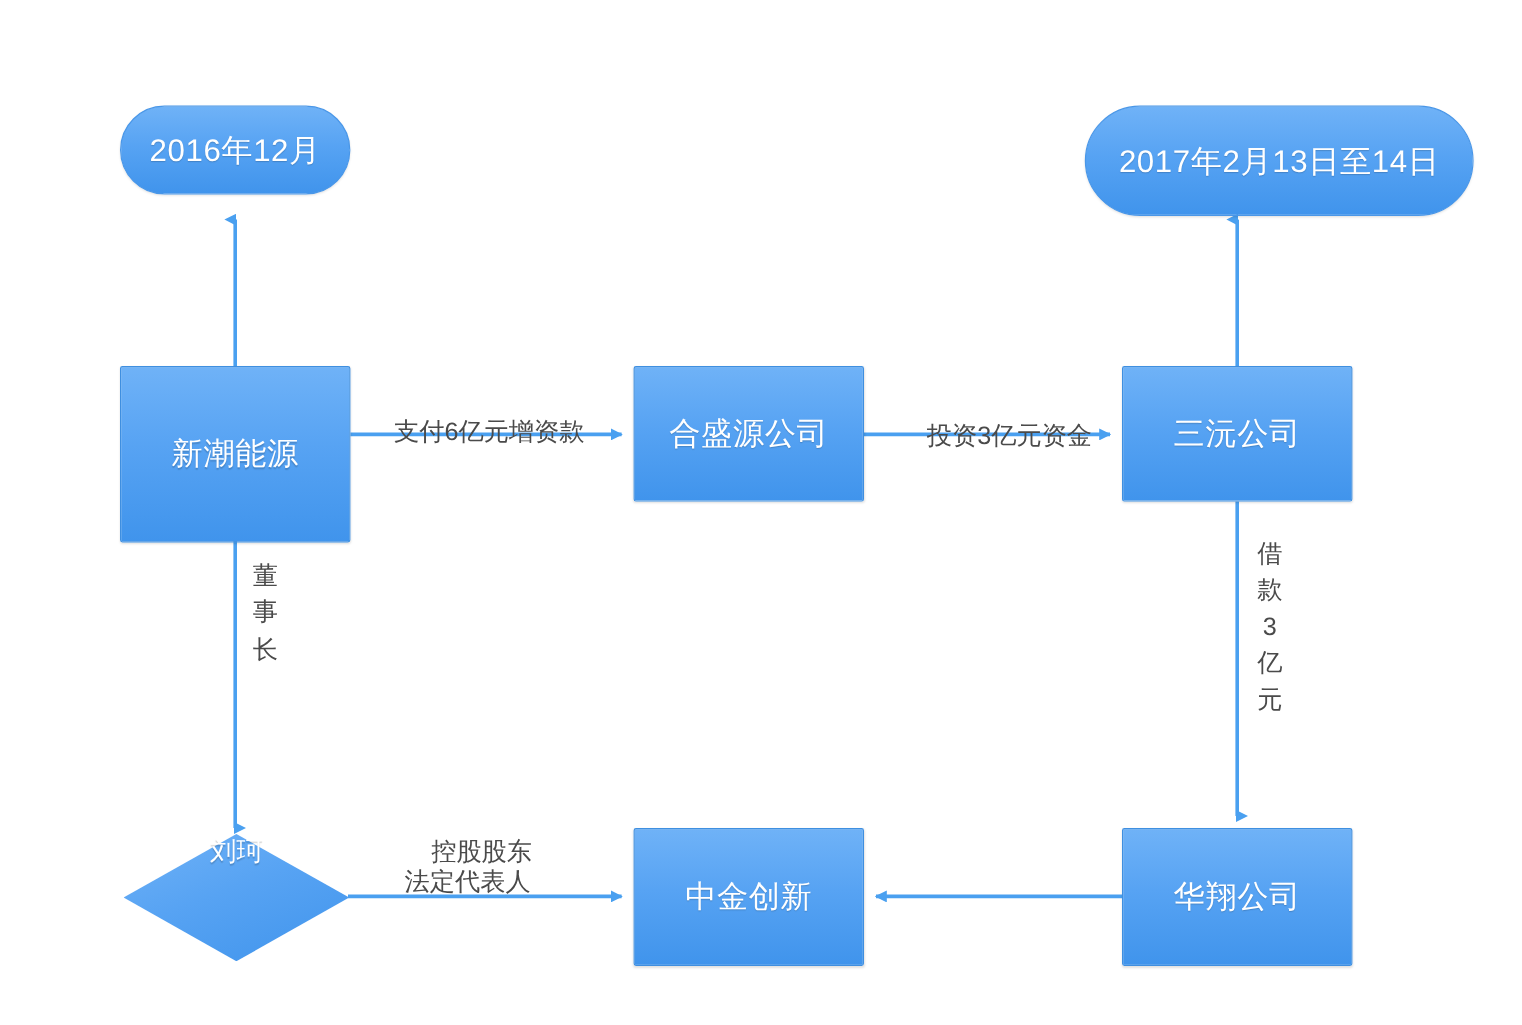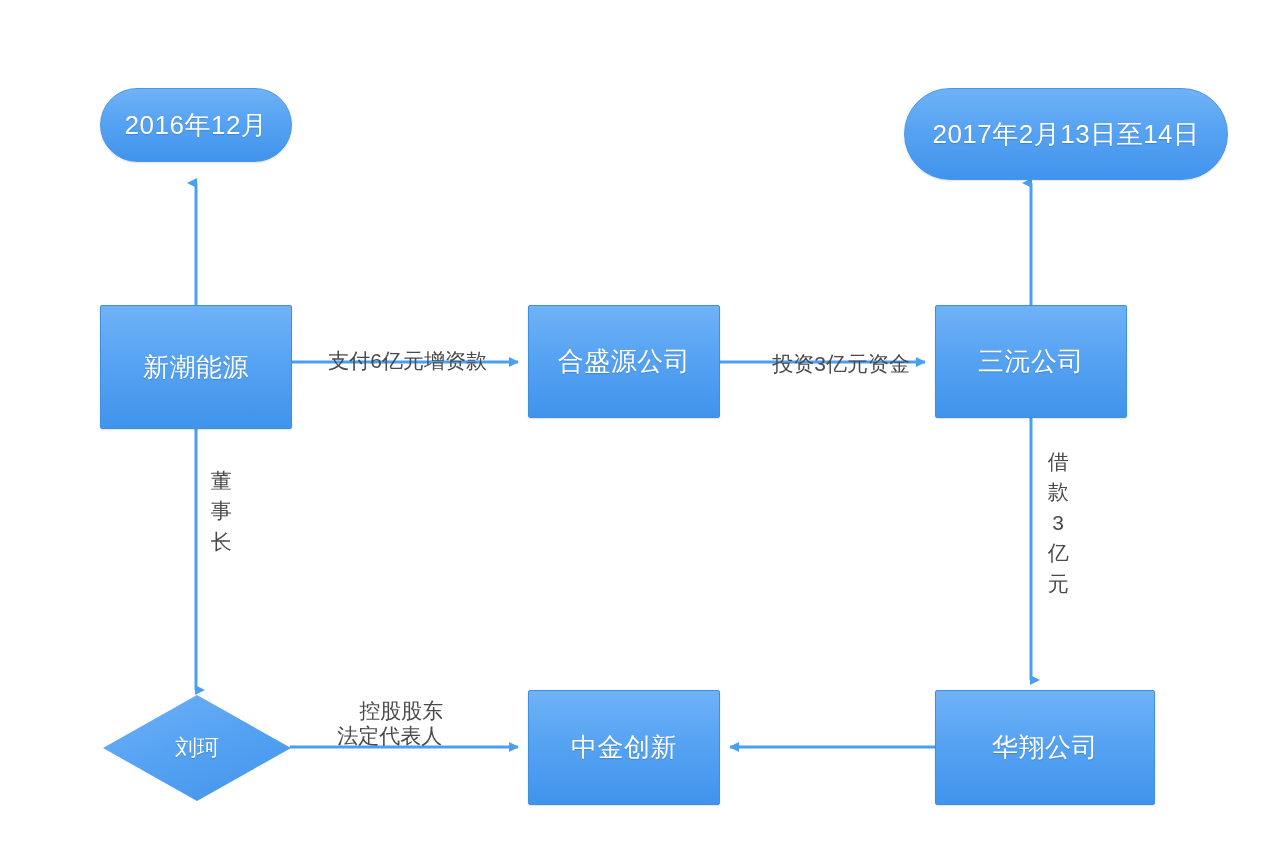--- a/index.html
+++ b/index.html
@@ -33,21 +33,20 @@
     box-shadow: 0 1px 2px rgba(0,0,0,.12);
     user-select: none;
   }
   .node.rect  { border-radius: 2px; }
   .node.pill  { border-radius: 999px; border-color: #4a97e8; }
 
   
   .diamond-wrap {
     position: absolute;
     display: flex;
-    align-items: center;
     justify-content: center;
   }
   .diamond-shape {
     position: absolute;
     inset: 0;
     background: linear-gradient(160deg, #6fb2f7 0%, #57a3f3 45%, #4094ec 100%);
     clip-path: polygon(50% 0%, 100% 50%, 50% 100%, 0% 50%);
     filter: drop-shadow(0 1px 1px rgba(0,0,0,.14));
   }
   .diamond-label {
@@ -128,42 +127,42 @@
   </svg>
 
   <div class="node pill" style="left:100px; top:88px; width:192px; height:74px;">
     <span>2016年12月</span>
   </div>
 
   <div class="node pill" style="left:904px; top:88px; width:324px; height:92px;">
     <span>2017年2月13日至14日</span>
   </div>
 
-  <div class="node rect" style="left:100px; top:305px; width:192px; height:124px;">
+  <div class="node rect" style="left:100px; top:305px; width:192px; height:147px;">
     <span>新潮能源</span>
   </div>
 
   <div class="node rect" style="left:935px; top:305px; width:192px; height:113px;">
     <span>三沅公司</span>
   </div>
 
   <div class="node rect" style="left:528px; top:305px; width:192px; height:113px;">
     <span>合盛源公司</span>
   </div>
 
   <div class="diamond-wrap" style="left:103px; top:695px; width:188px; height:106px;">
     <div class="diamond-shape"></div>
     <span class="diamond-label">刘珂</span>
   </div>
 
   <div class="node rect" style="left:528px; top:690px; width:192px; height:115px;">
     <span>中金创新</span>
   </div>
 
-  <div class="node rect" style="left:935px; top:690px; width:220px; height:115px;font-family:Liberation Serif, serif;">
+  <div class="node rect" style="left:935px; top:690px; width:192px; height:115px;font-family:Liberation Serif, serif;">
     <span>华翔公司</span>
   </div>
 
   <div class="edge-label" style="left:305px; top:322px;">
     <span>支付6亿元增资款</span>
   </div>
 
   <div class="edge-label" style="left:749px; top:325px;">
     <span>投资3亿元资金</span>
   </div>

